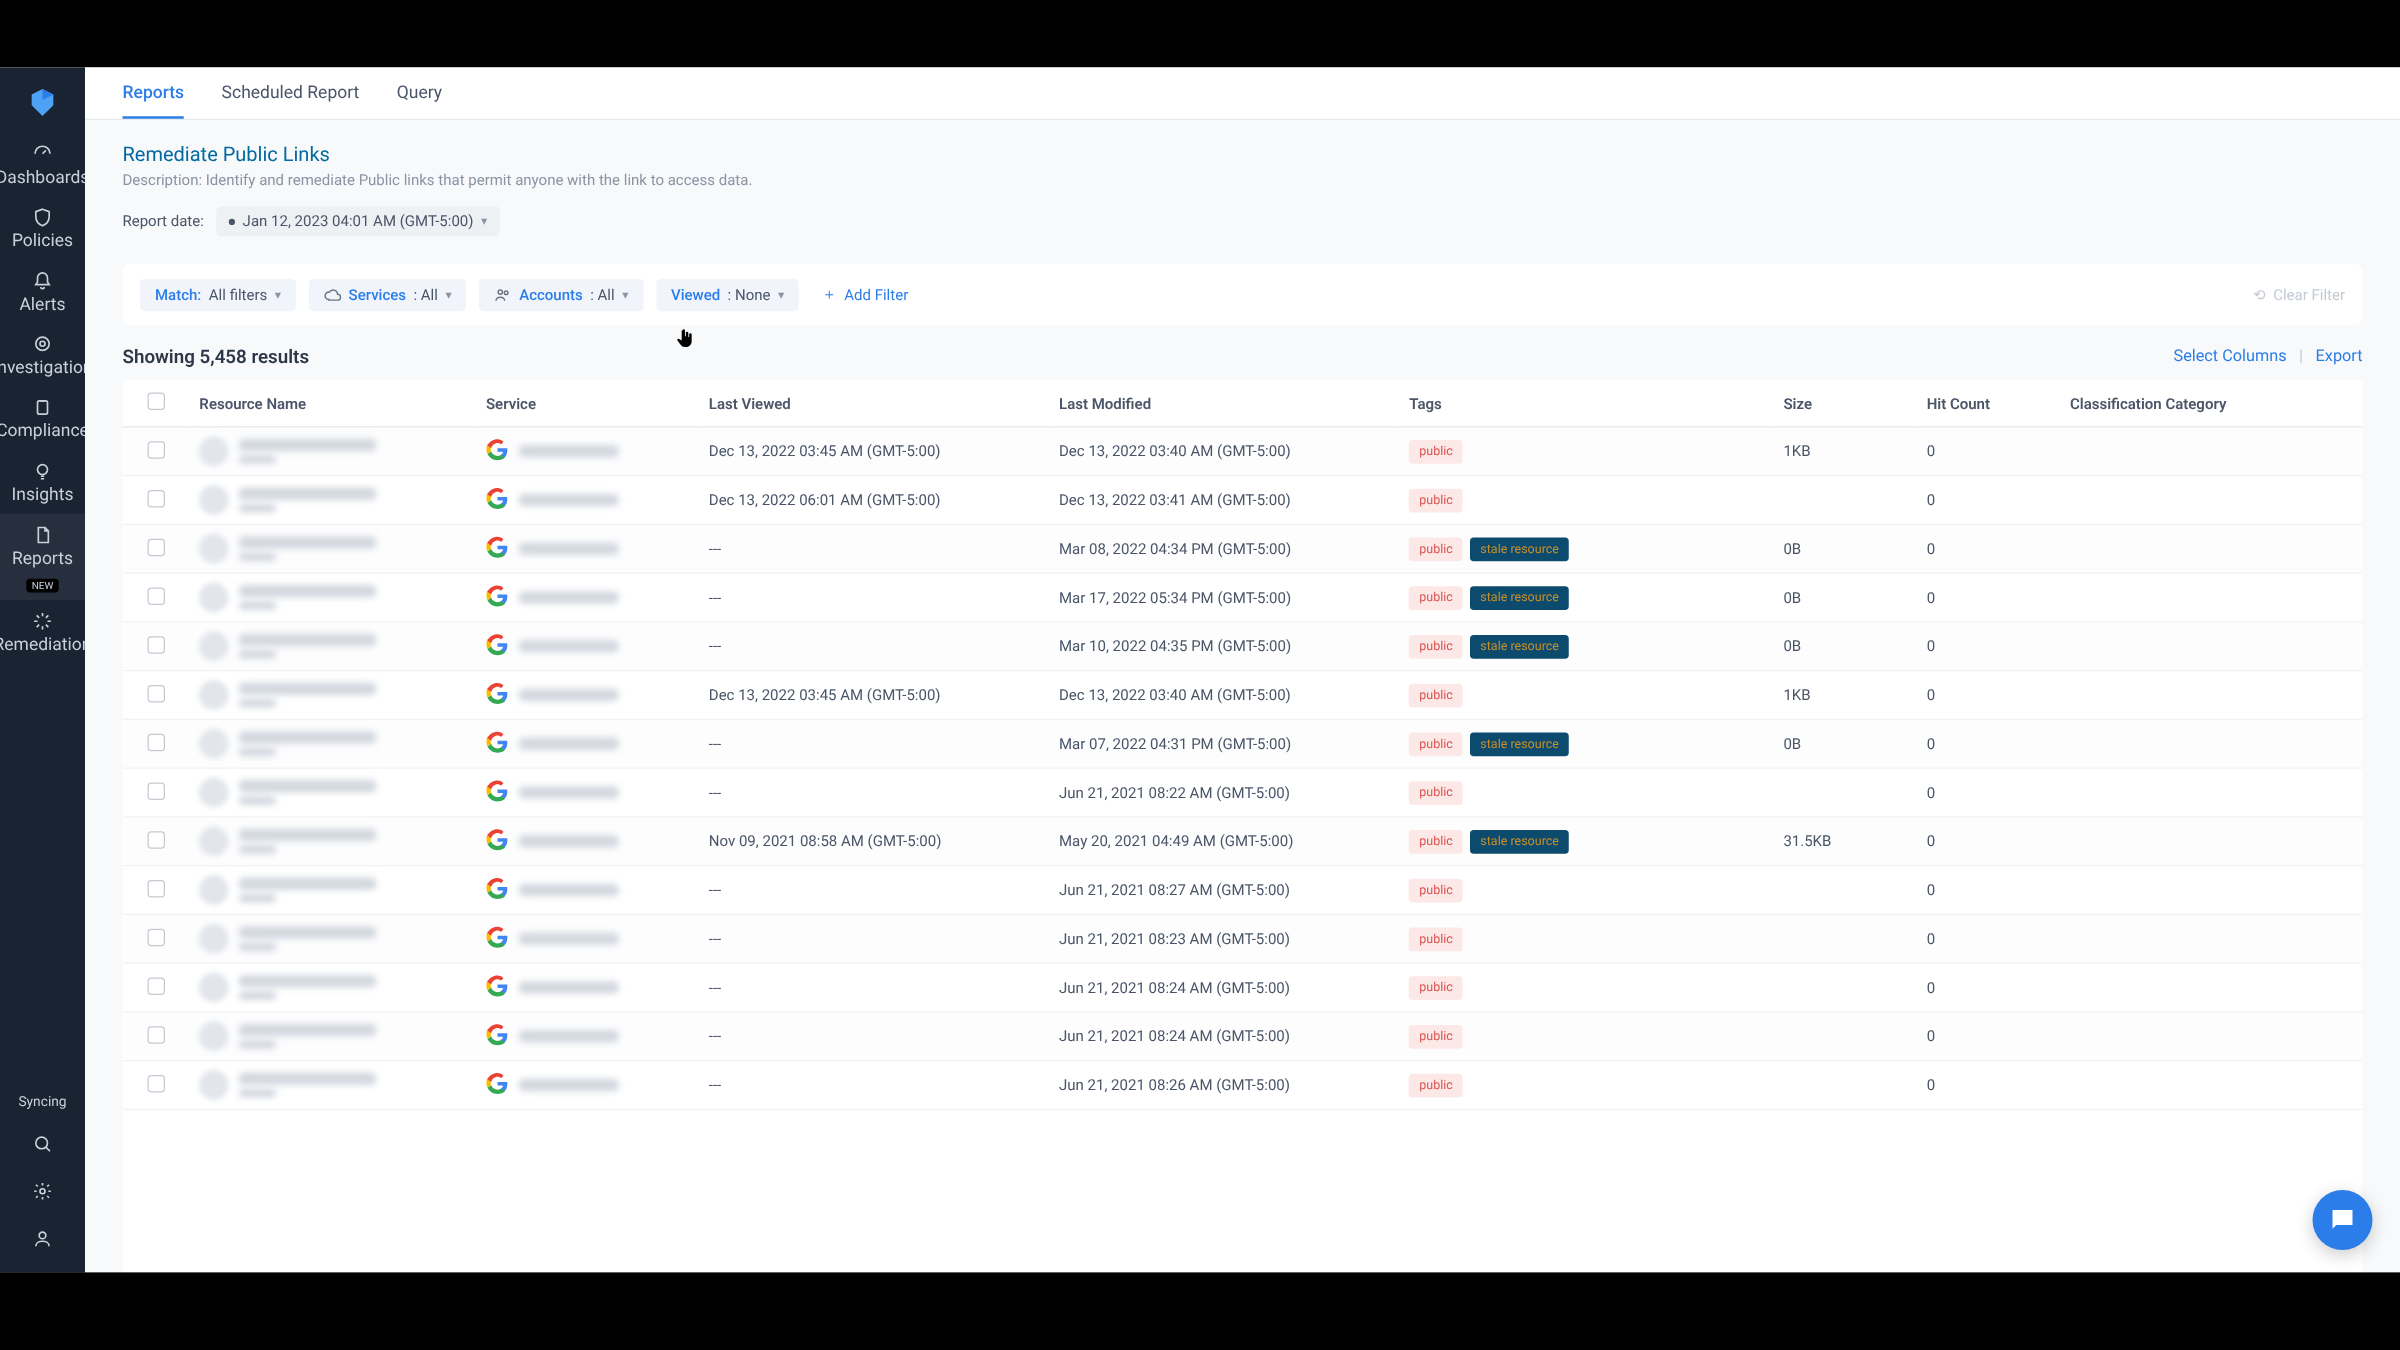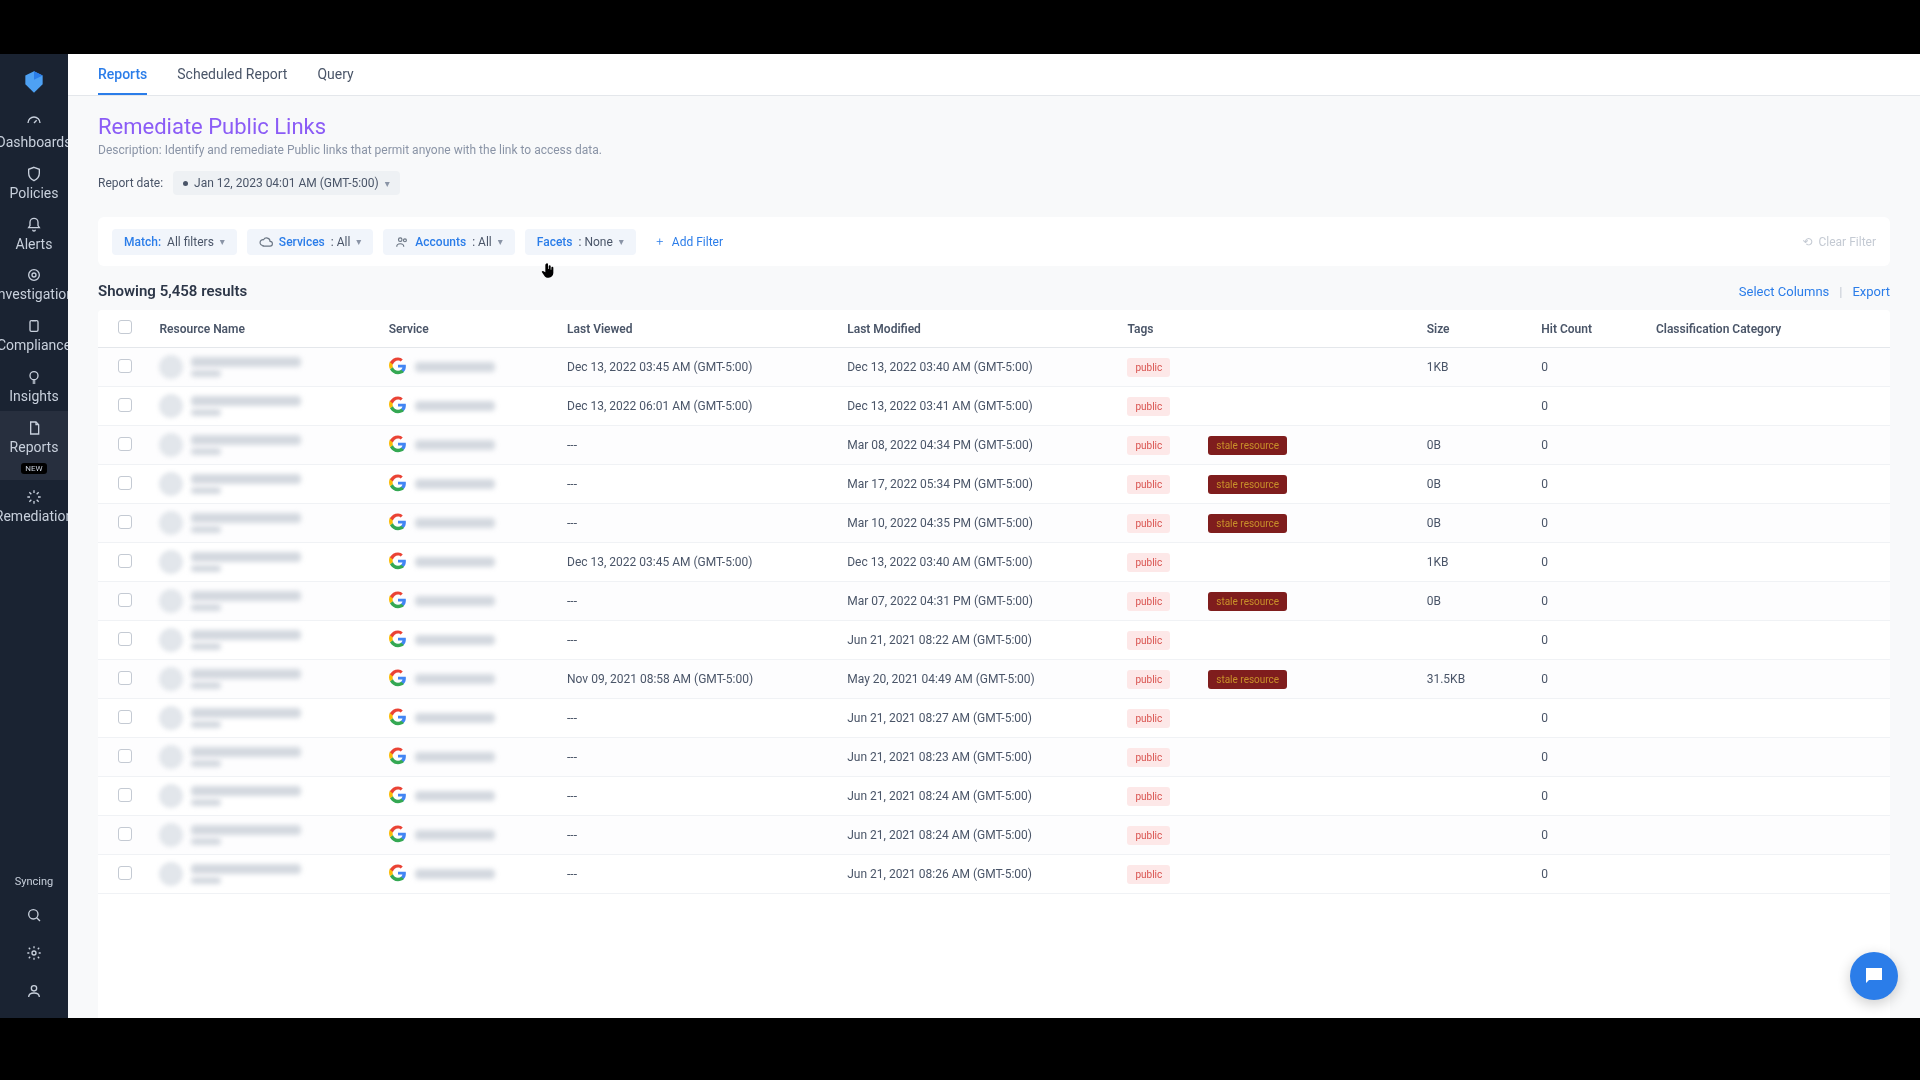--- a/index.html
+++ b/index.html
@@ -76,21 +76,21 @@
 }
 .tab {
   display:flex; align-items:center;
   font-size: 14px;
   color: #4a5568;
   border-bottom: 2px solid transparent;
   cursor:pointer;
 }
 .tab.active { color: #2b7de9; border-bottom-color: #2b7de9; font-weight: 500;}
 .content { padding: 18px 30px 0; flex:1; overflow:hidden; display:flex; flex-direction:column;}
-.page-title { font-size: 22px; font-weight: 400; color: #8b5cf6; margin-bottom: 4px;}
+.page-title { font-size: 16px; font-weight: 400; color: #0369a1; margin-bottom: 4px;}
 .page-desc { font-size: 12px; color: #8a94a6; margin-bottom: 14px;}
 .report-date-row { display:flex; align-items:center; gap: 10px; margin-bottom: 22px; font-size: 12px; color:#4a5568;}
 .date-pill {
   background: #eef1f4; border-radius: 4px; padding: 5px 10px;
   display:inline-flex; align-items:center; gap:6px; cursor:pointer;
 }
 .date-pill .dot { width:5px; height:5px; border-radius:50%; background:#4a5568;}
 .date-pill .chev { font-size:10px; color:#8a94a6;}
 
 .filter-bar {
@@ -153,21 +153,21 @@
 .blur-text { height:10px; border-radius:4px; background:#d3d8df; filter: blur(2.5px);}
 .blur-text.wide { width:110px;}
 .blur-text.sub { width:30px; height:7px; margin-top:3px;}
 .resource-text-col { display:flex; flex-direction:column;}
 .service-cell { display:flex; align-items:center; gap:8px;}
 .google-logo { width:18px; height:18px; }
 .tag {
   display:inline-block; padding: 2px 8px; border-radius:3px; font-size:10px; margin-right:6px; line-height:1.5;
 }
 .tag.public { background:#fde8e8; color:#d9534f;}
-.tag.stale { background:#7f1d1d; color:#c8902a;margin-left:32px;}
+.tag.stale { background:#0c4a6e; color:#c8902a;}
 
 
 .chat-bubble {
   position:absolute; right: 22px; bottom: 18px;
   width:48px; height:48px; border-radius:50%; background:#2b7de9;
   display:flex; align-items:center; justify-content:center;
   box-shadow: 0 4px 14px rgba(0,0,0,0.2);
   cursor:pointer;
 }
 .chat-bubble svg { width:24px; height:24px;}
@@ -344,21 +344,21 @@
                 <circle cx="9" cy="8" r="3"></circle>
                 <circle cx="17" cy="9" r="2.5"></circle>
                 <path d="M3 20c0-3 3-5 6-5s6 2 6 5"></path>
               </svg>
             </span>
           <span class="key">Accounts</span>
           <span class="val">: All</span>
           <span class="chev">▾</span>
         </span>
         <span class="filter-pill">
-          <span class="key">Facets</span>
+          <span class="key">Viewed</span>
           <span class="val">: None</span>
           <span class="chev">▾</span>
         </span>
         <span class="add-filter">
           <span>＋</span>
           <span>Add Filter</span>
         </span>
         <span class="clear-filter">
           <span>⟲</span>
           <span>Clear Filter</span>

